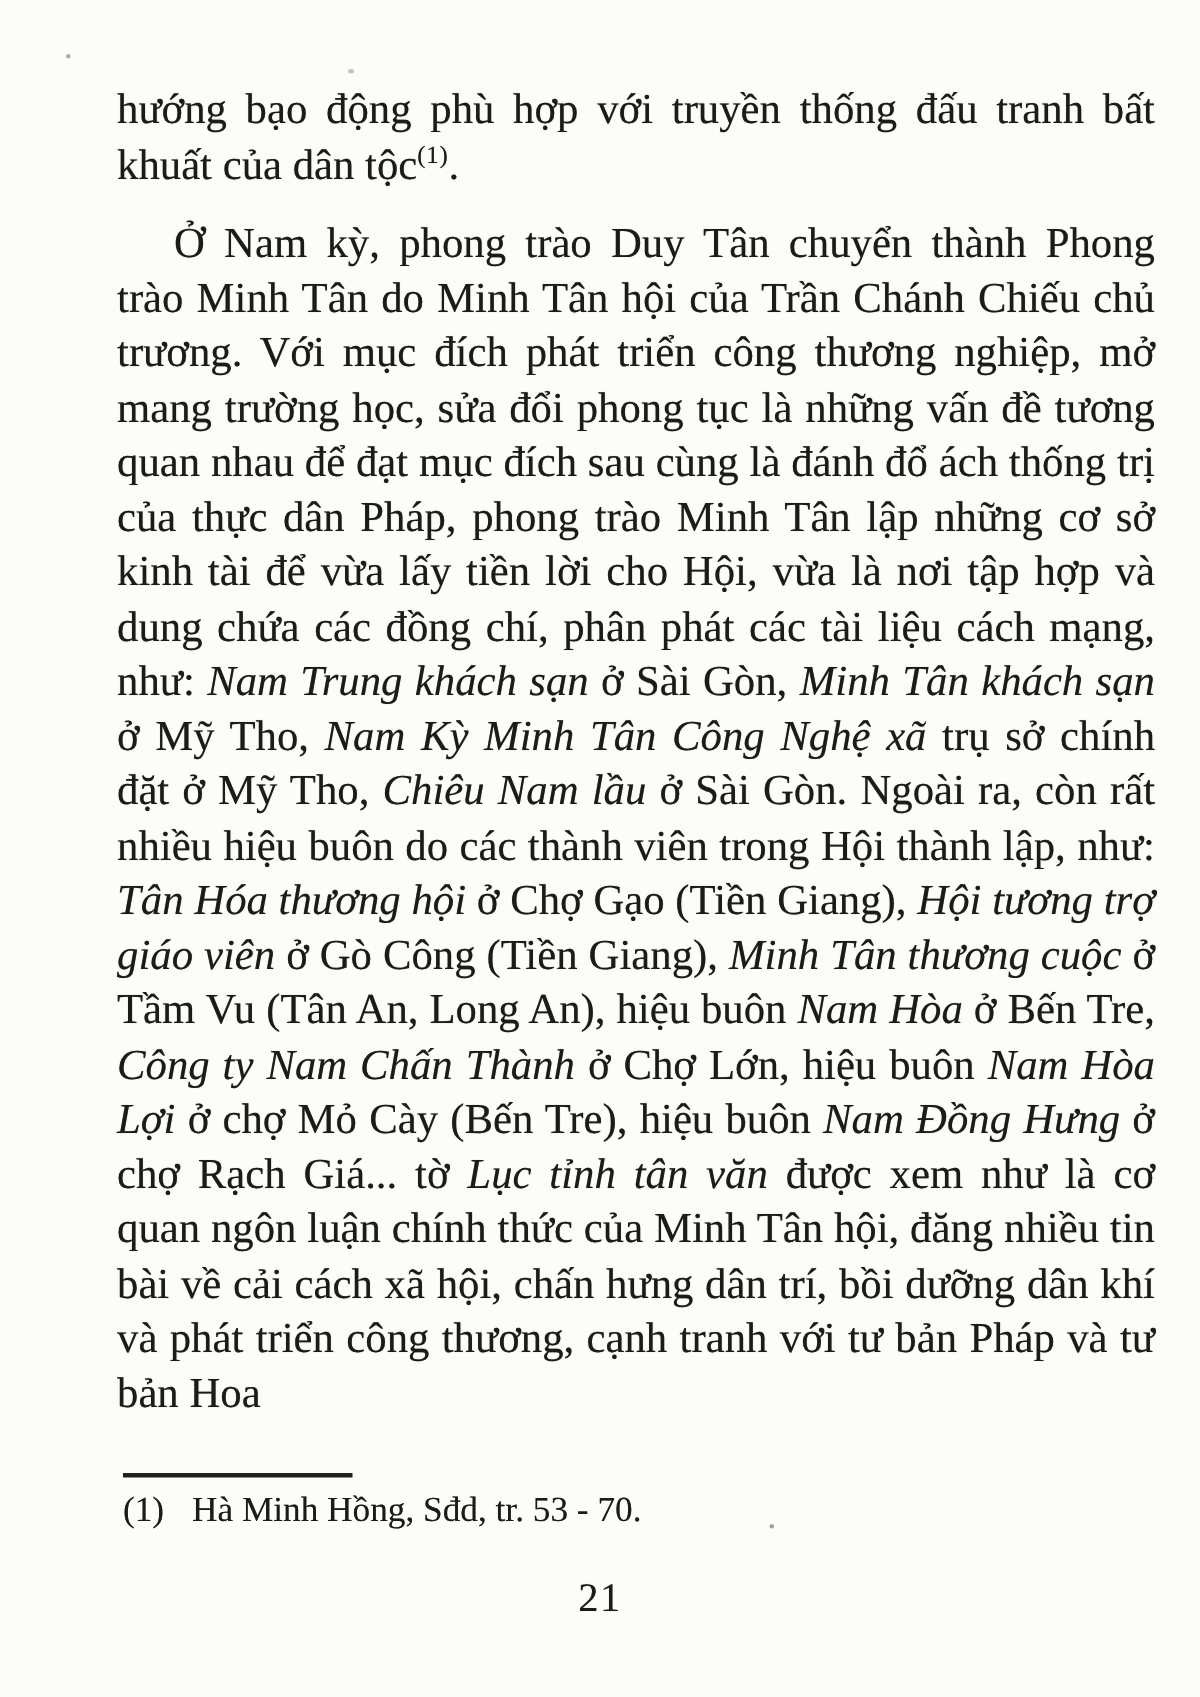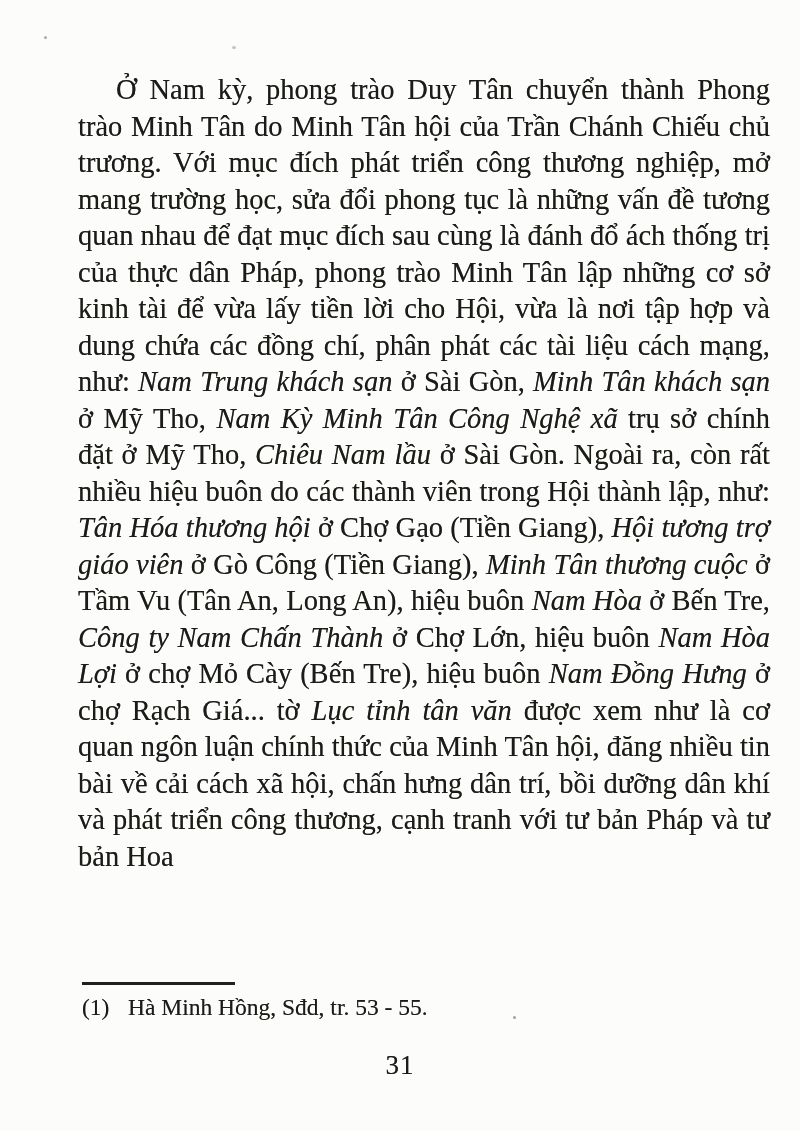--- a/index.html
+++ b/index.html
@@ -85,24 +85,25 @@
   .speck.s3 { left: 513px; top: 1016px; width: 3px; height: 3px; opacity: .8; }
 </style>
 </head>
 <body>
 
 <div class="speck s1"></div>
 <div class="speck s2"></div>
 <div class="speck s3"></div>
 
 <div class="text-block">
+    <p class=""><span>hướng bạo động phù hợp với truyền thống đấu tranh bất khuất của dân tộc</span><sup>(1)</sup><span>.</span></p>
     <p class="indent"><span>Ở Nam kỳ, phong trào Duy Tân chuyển thành Phong trào Minh Tân do Minh Tân hội của Trần Chánh Chiếu chủ trương. Với mục đích phát triển công thương nghiệp, mở mang trường học, sửa đổi phong tục là những vấn đề tương quan nhau để đạt mục đích sau cùng là đánh đổ ách thống trị của thực dân Pháp, phong trào Minh Tân lập những cơ sở kinh tài để vừa lấy tiền lời cho Hội, vừa là nơi tập hợp và dung chứa các đồng chí, phân phát các tài liệu cách mạng, như: </span><span class="italic">Nam Trung khách sạn</span><span> ở Sài Gòn, </span><span class="italic">Minh Tân khách sạn</span><span> ở Mỹ Tho, </span><span class="italic">Nam Kỳ Minh Tân Công Nghệ xã</span><span> trụ sở chính đặt ở Mỹ Tho, </span><span class="italic">Chiêu Nam lầu</span><span> ở Sài Gòn. Ngoài ra, còn rất nhiều hiệu buôn do các thành viên trong Hội thành lập, như: </span><span class="italic">Tân Hóa thương hội</span><span> ở Chợ Gạo (Tiền Giang), </span><span class="italic">Hội tương trợ giáo viên</span><span> ở Gò Công (Tiền Giang), </span><span class="italic">Minh Tân thương cuộc</span><span> ở Tầm Vu (Tân An, Long An), hiệu buôn </span><span class="italic">Nam Hòa</span><span> ở Bến Tre, </span><span class="italic">Công ty Nam Chấn Thành</span><span> ở Chợ Lớn, hiệu buôn </span><span class="italic">Nam Hòa Lợi</span><span> ở chợ Mỏ Cày (Bến Tre), hiệu buôn </span><span class="italic">Nam Đồng Hưng</span><span> ở chợ Rạch Giá... tờ </span><span class="italic">Lục tỉnh tân văn</span><span> được xem như là cơ quan ngôn luận chính thức của Minh Tân hội, đăng nhiều tin bài về cải cách xã hội, chấn hưng dân trí, bồi dưỡng dân khí và phát triển công thương, cạnh tranh với tư bản Pháp và tư bản Hoa</span></p>
   </div>
 
 <div class="footnote-block">
   <div class="fn-rule"></div>
   <div class="footnote">
     <span class="fn-marker">(1)</span>
-    <span class="fn-text">Hà Minh Hồng, Sđd, tr. 53 - 55.</span>
+    <span class="fn-text">Hà Minh Hồng, Sđd, tr. 53 - 70.</span>
   </div>
 </div>
 
-<div class="page-number">31</div>
+<div class="page-number">21</div>
 
 </body></html>

